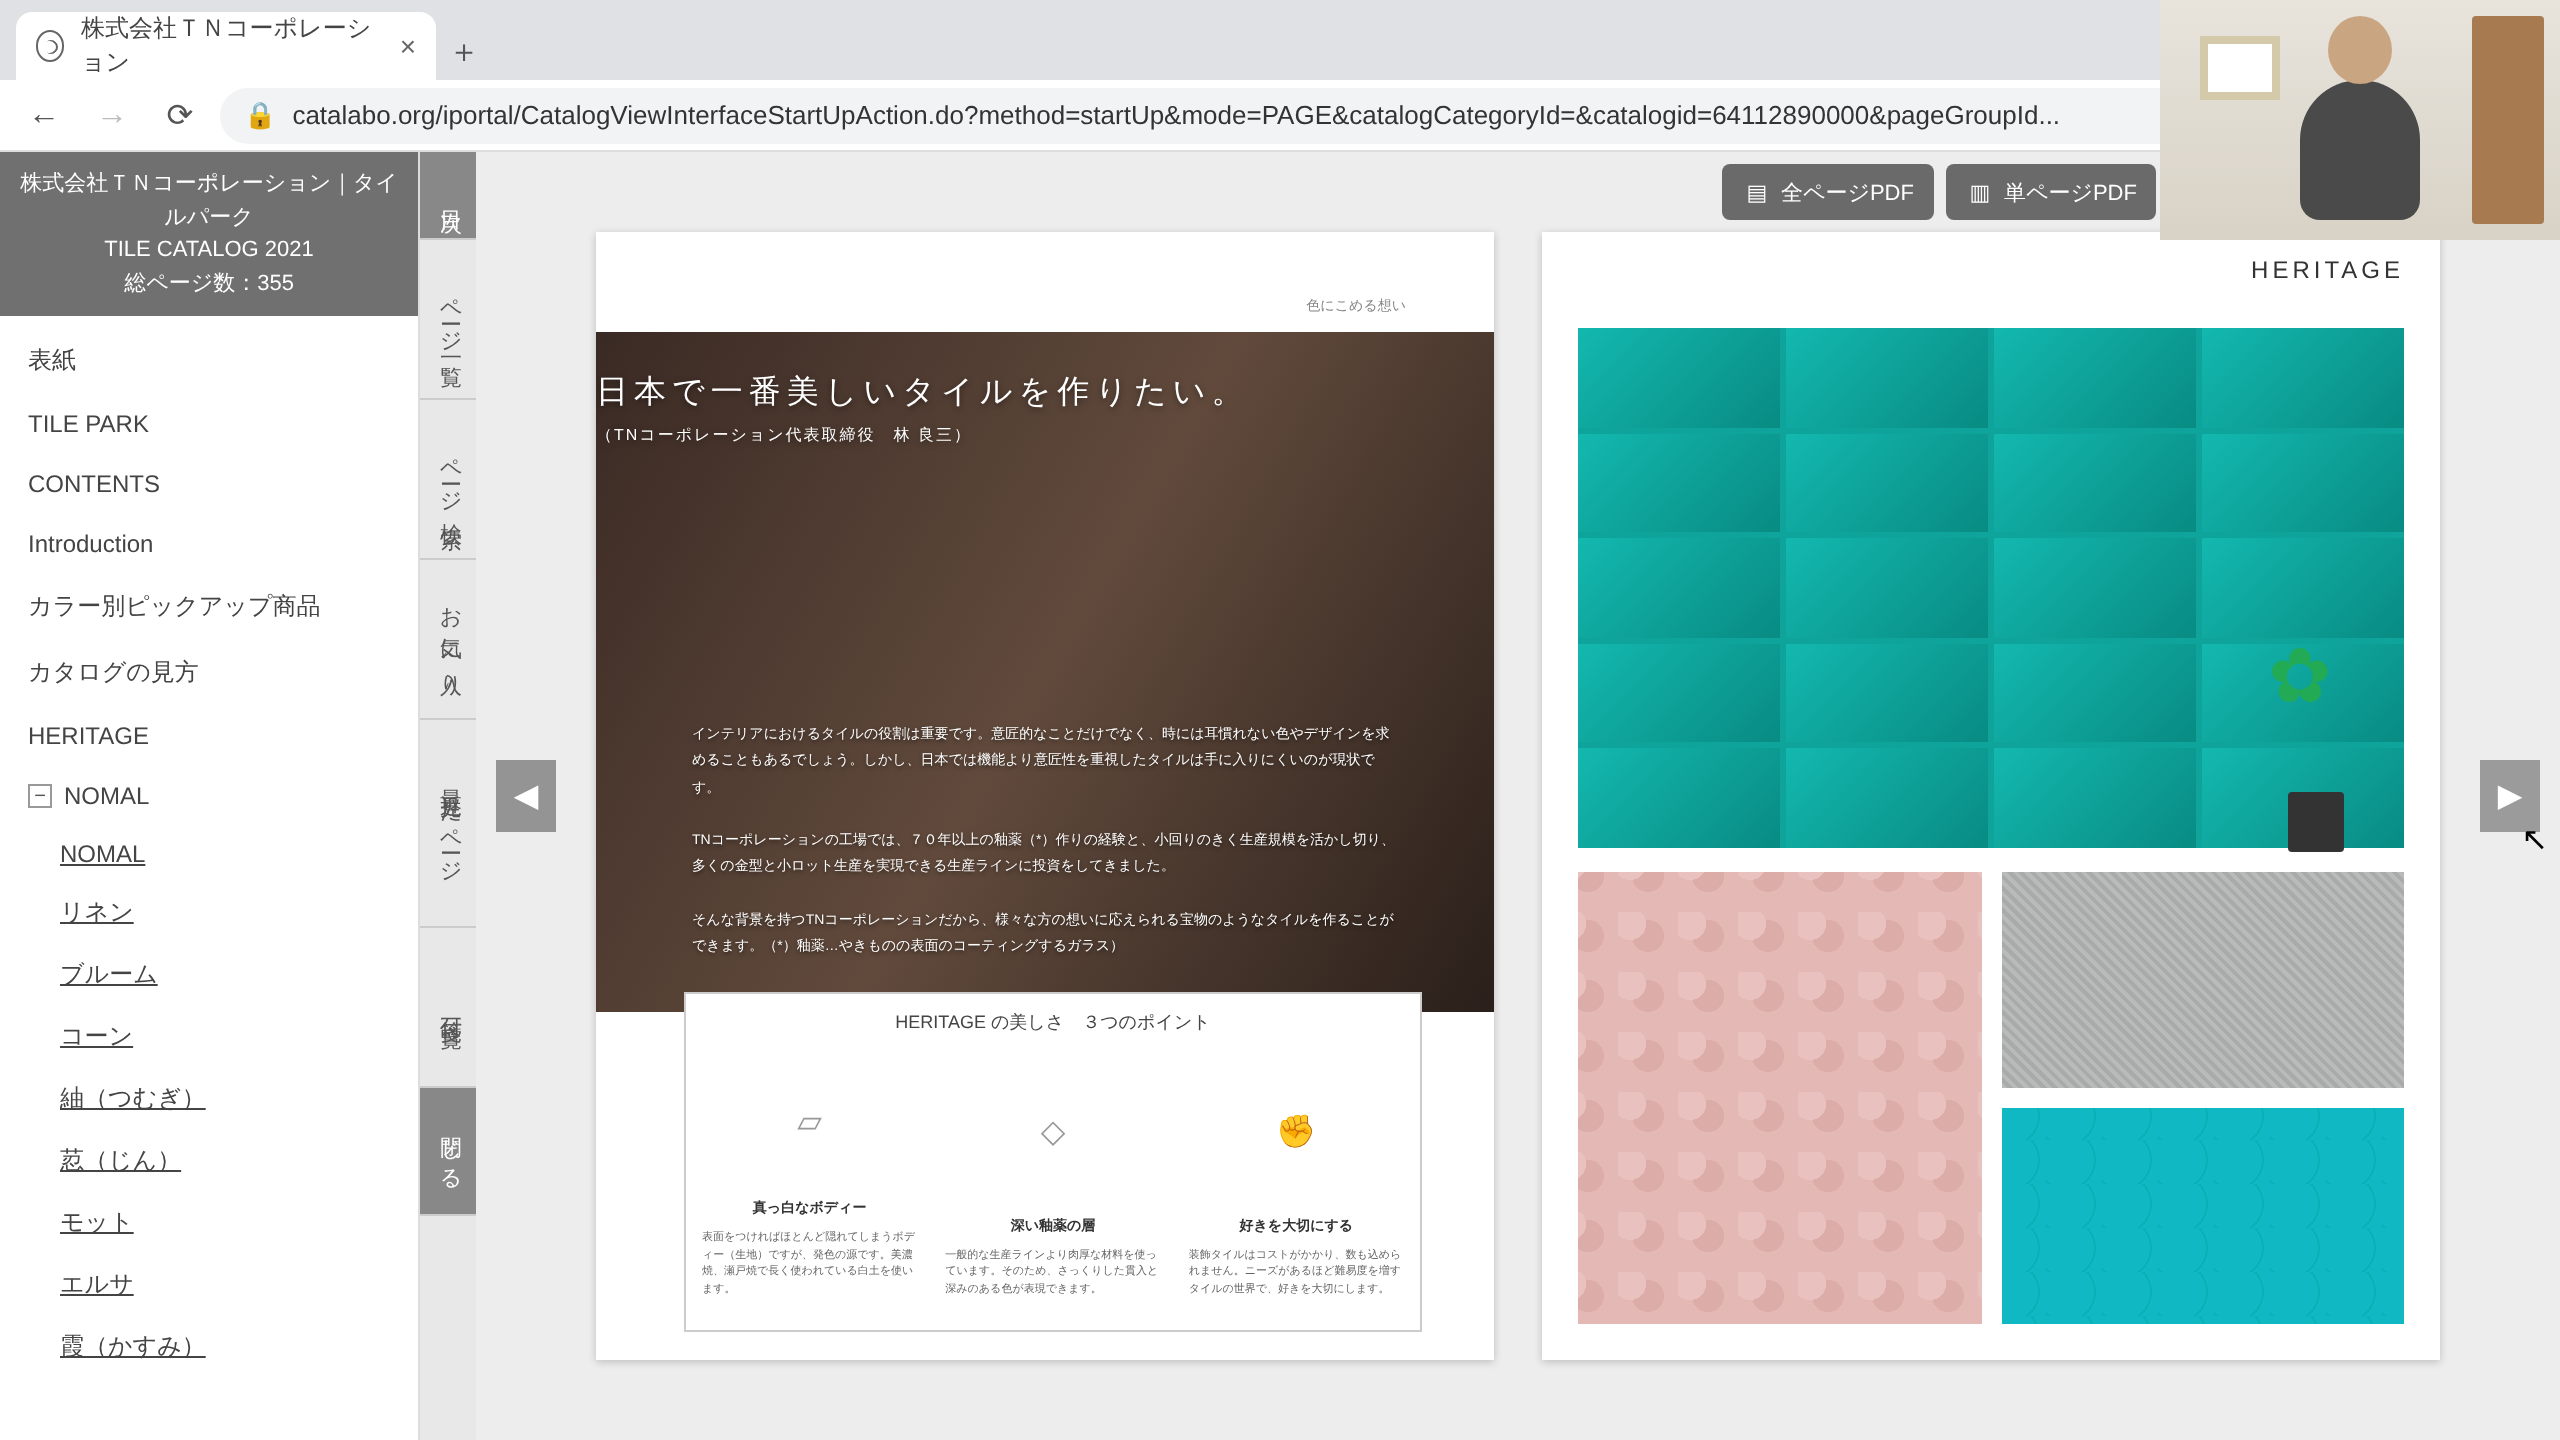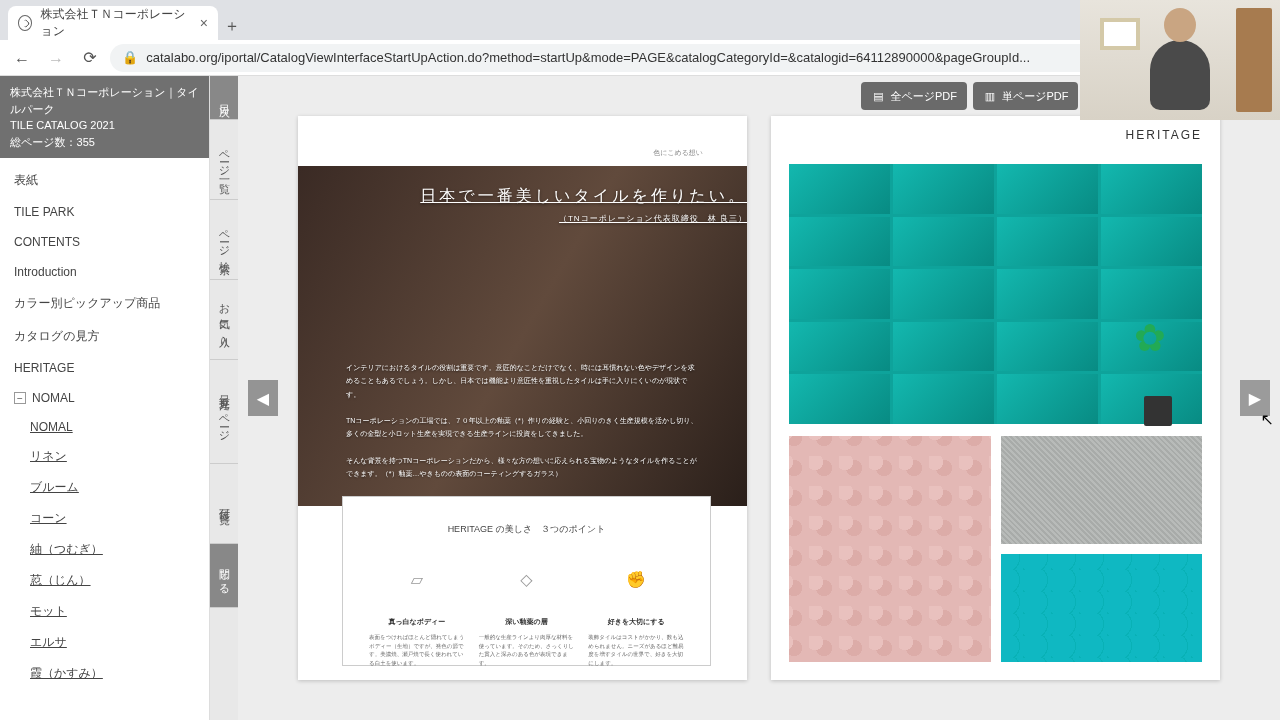--- a/index.html
+++ b/index.html
@@ -18,21 +18,21 @@
 .nav-btn.disabled { color: #bbb; cursor: default; }
 .url-field { flex: 1; background: #f1f3f4; border-radius: 16px; height: 28px; display: flex; align-items: center; padding: 0 12px; gap: 8px; font-size: 13px; color: #333; overflow: hidden; }
 .lock { color: #555; }
 .url-text { white-space: nowrap; overflow: hidden; text-overflow: ellipsis; flex: 1; }
 .star { color: #555; cursor: pointer; }
 
 
 .viewer { display: flex; height: 644px; background: #fff; position: relative; }
 
 .left-panel { width: 210px; background: #fff; border-right: 1px solid #ddd; overflow-y: auto; }
-.panel-header { background: #707070; color: #fff; padding: 8px 10px; font-size: 11px; line-height: 1.5; }
+.panel-header { background: #707070; color: #fff; padding: 8px 10px; font-size: 11px; line-height: 1.5; text-align: center; }
 .panel-sub { font-size: 11px; }
 .nav-list { padding: 6px 0; }
 .nav-item { padding: 8px 14px; font-size: 12px; color: #444; cursor: pointer; }
 .nav-item.grouphead { display: flex; align-items: center; gap: 6px; text-decoration: none; }
 .minus-box { width: 12px; height: 12px; border: 1px solid #999; display: flex; align-items: center; justify-content: center; font-size: 10px; color: #555; background: #fff; }
 .nav-subitem { padding: 7px 14px 7px 30px; font-size: 12px; color: #444; text-decoration: underline; cursor: pointer; }
 
 .vtabs { width: 28px; background: #e8e8e8; display: flex; flex-direction: column; }
 .vtab { flex: 0 0 auto; border-bottom: 1px solid #ccc; writing-mode: vertical-rl; text-orientation: upright; font-size: 11px; color: #555; padding: 10px 0; text-align: center; cursor: pointer; display: flex; align-items: center; justify-content: center; letter-spacing: 2px; }
 .vtab.active { background: #888; color: #fff; }
@@ -45,23 +45,23 @@
 
 .page-nav { position: absolute; top: 50%; transform: translateY(-50%); width: 30px; height: 36px; background: rgba(100,100,100,.65); color: #fff; display: flex; align-items: center; justify-content: center; cursor: pointer; z-index: 4; }
 .page-nav.left { left: 10px; }
 .page-nav.right { right: 10px; background: rgba(140,140,140,.85); }
 
 .spread { display: flex; gap: 24px; padding: 40px 60px; height: 100%; width: 100%; }
 .page { background: #fff; flex: 1; box-shadow: 0 1px 4px rgba(0,0,0,.2); position: relative; overflow: hidden; }
 
 
 .page-left-hero { position: absolute; top: 50px; left: 0; right: 0; height: 340px; background: linear-gradient(120deg, #3a2a24, #614a3c, #2a1f1a); }
-.page-left-title { position: absolute; top: 70px; left: 0; right: 0; text-align: right; color: #fff; font-size: 16px; letter-spacing: 3px; text-shadow: 0 1px 3px rgba(0,0,0,.5); text-decoration: underline; }
+.page-left-title { position: absolute; top: 70px; left: 0; right: 0; text-align: left; color: #fff; font-size: 16px; letter-spacing: 3px; text-shadow: 0 1px 3px rgba(0,0,0,.5); }
 .page-left-text { position: absolute; top: 245px; left: 48px; right: 48px; color: #fff; font-size: 7px; line-height: 1.9; text-shadow: 0 1px 2px rgba(0,0,0,.6); }
-.page-left-box { position: absolute; top: 380px; left: 44px; right: 36px; height: 170px; background: #fff; border: 1px solid #ccc; padding: 26px; }
+.page-left-box { position: absolute; top: 380px; left: 44px; right: 36px; height: 170px; background: #fff; border: 1px solid #ccc; padding: 8px; }
 .box-title { text-align: center; font-size: 9px; color: #444; margin-bottom: 12px; }
 .box-grid { display: flex; gap: 14px; height: 120px; }
 .box-col { flex: 1; display: flex; flex-direction: column; align-items: center; gap: 6px; }
 .box-img { flex: 1; width: 100%; display: flex; align-items: center; justify-content: center; color: #999; }
 .box-lbl { font-size: 7px; text-align: center; color: #333; font-weight: 600; }
 .box-desc { font-size: 5.5px; color: #666; line-height: 1.6; text-align: left; }
 .tag-top { position: absolute; top: 32px; right: 44px; font-size: 7px; color: #888; }
 
 .heritage-logo { position: absolute; top: 12px; right: 18px; font-size: 12px; letter-spacing: 2px; color: #333; font-weight: 300; }
 .tile-teal { position: absolute; top: 48px; left: 18px; right: 18px; height: 260px; background: #0ea39b; display: grid; grid-template-columns: repeat(4,1fr); grid-template-rows: repeat(5,1fr); gap: 3px; }

